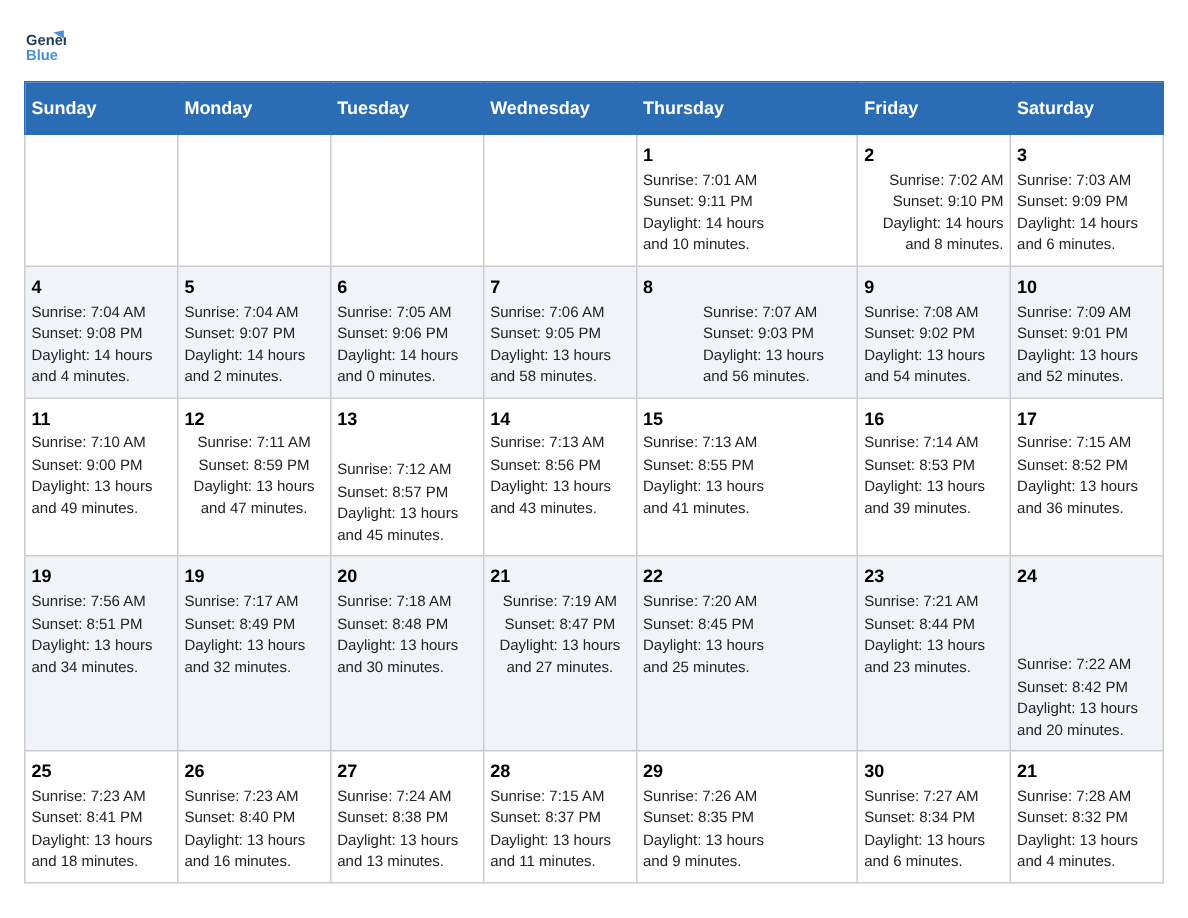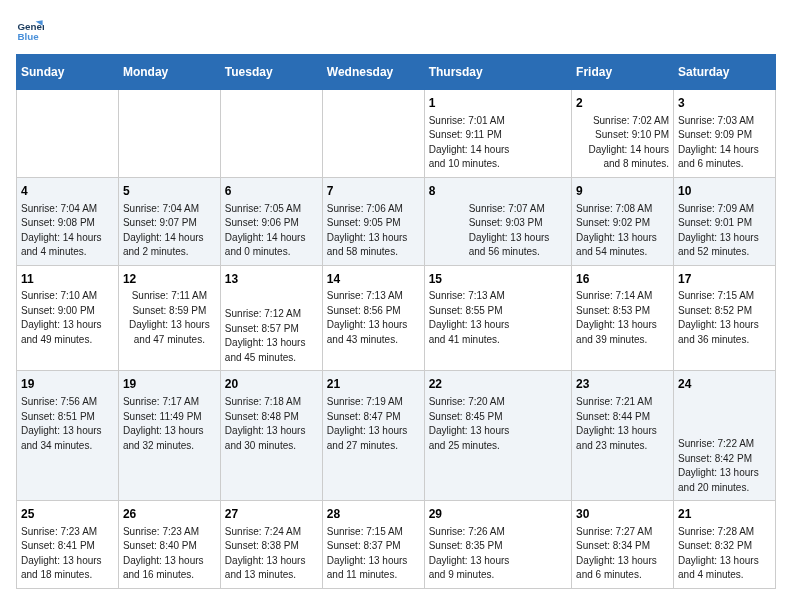--- a/index.html
+++ b/index.html
@@ -250,34 +250,34 @@
         <td>
           <span class="day-num">19</span>
           <div class="day-info" style="white-space: pre-line;">Sunrise: 7:56 AM
 Sunset: 8:51 PM
 Daylight: 13 hours
 and 34 minutes.</div>
         </td>
         <td>
           <span class="day-num">19</span>
           <div class="day-info" style="white-space: pre-line;">Sunrise: 7:17 AM
-Sunset: 11:49 PM
+Sunset: 8:49 PM
 Daylight: 13 hours
 and 32 minutes.</div>
         </td>
         <td>
           <span class="day-num">20</span>
           <div class="day-info" style="white-space: pre-line;">Sunrise: 7:18 AM
 Sunset: 8:48 PM
 Daylight: 13 hours
 and 30 minutes.</div>
         </td>
         <td>
           <span class="day-num">21</span>
-          <div class="day-info" style="white-space: pre-line;">Sunrise: 7:19 AM
+          <div class="day-info" style="white-space: pre-line; text-align: center;">Sunrise: 7:19 AM
 Sunset: 8:47 PM
 Daylight: 13 hours
 and 27 minutes.</div>
         </td>
         <td>
           <span class="day-num">22</span>
           <div class="day-info" style="white-space: pre-line;">Sunrise: 7:20 AM
 Sunset: 8:45 PM
 Daylight: 13 hours
 and 25 minutes.</div>

